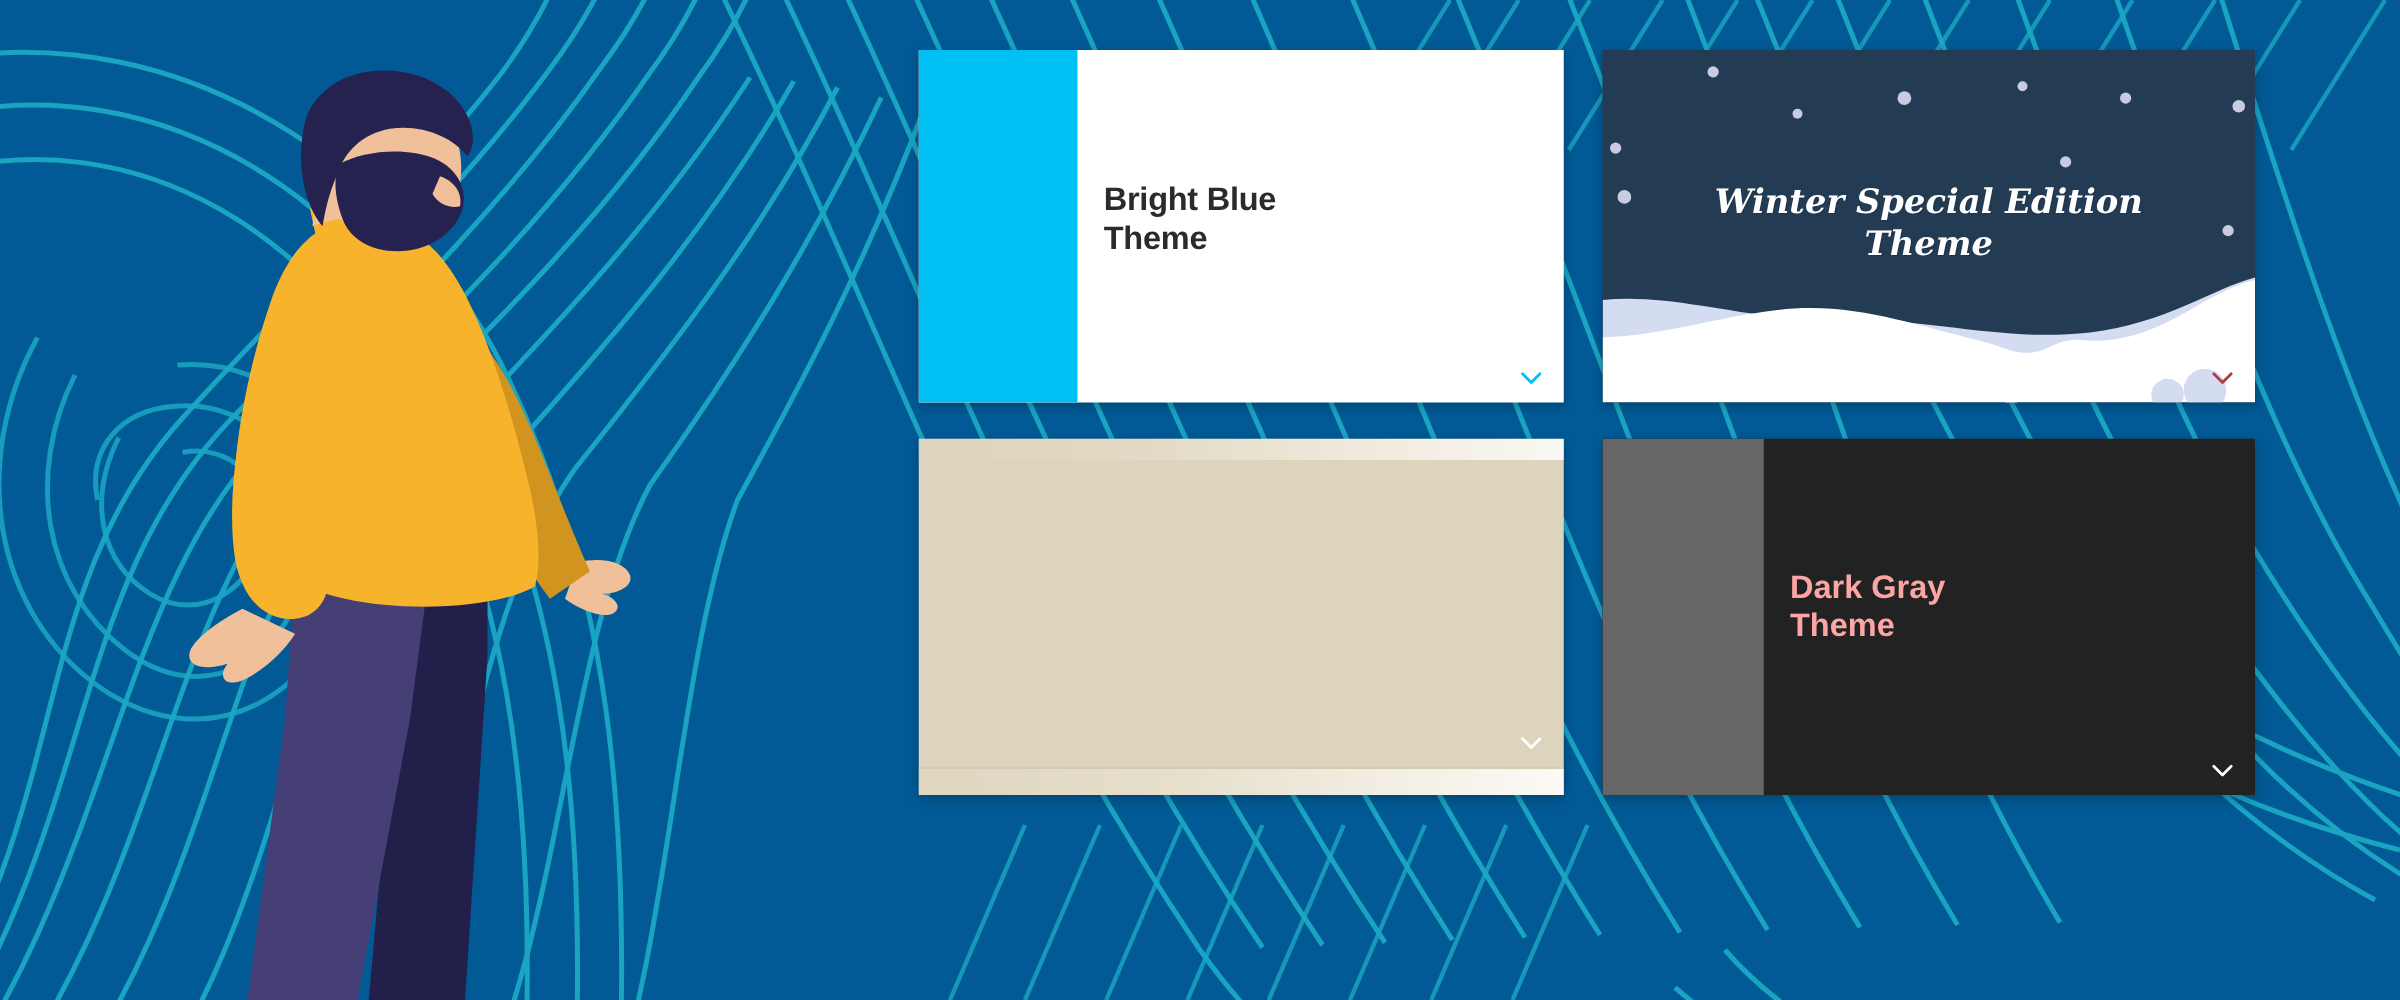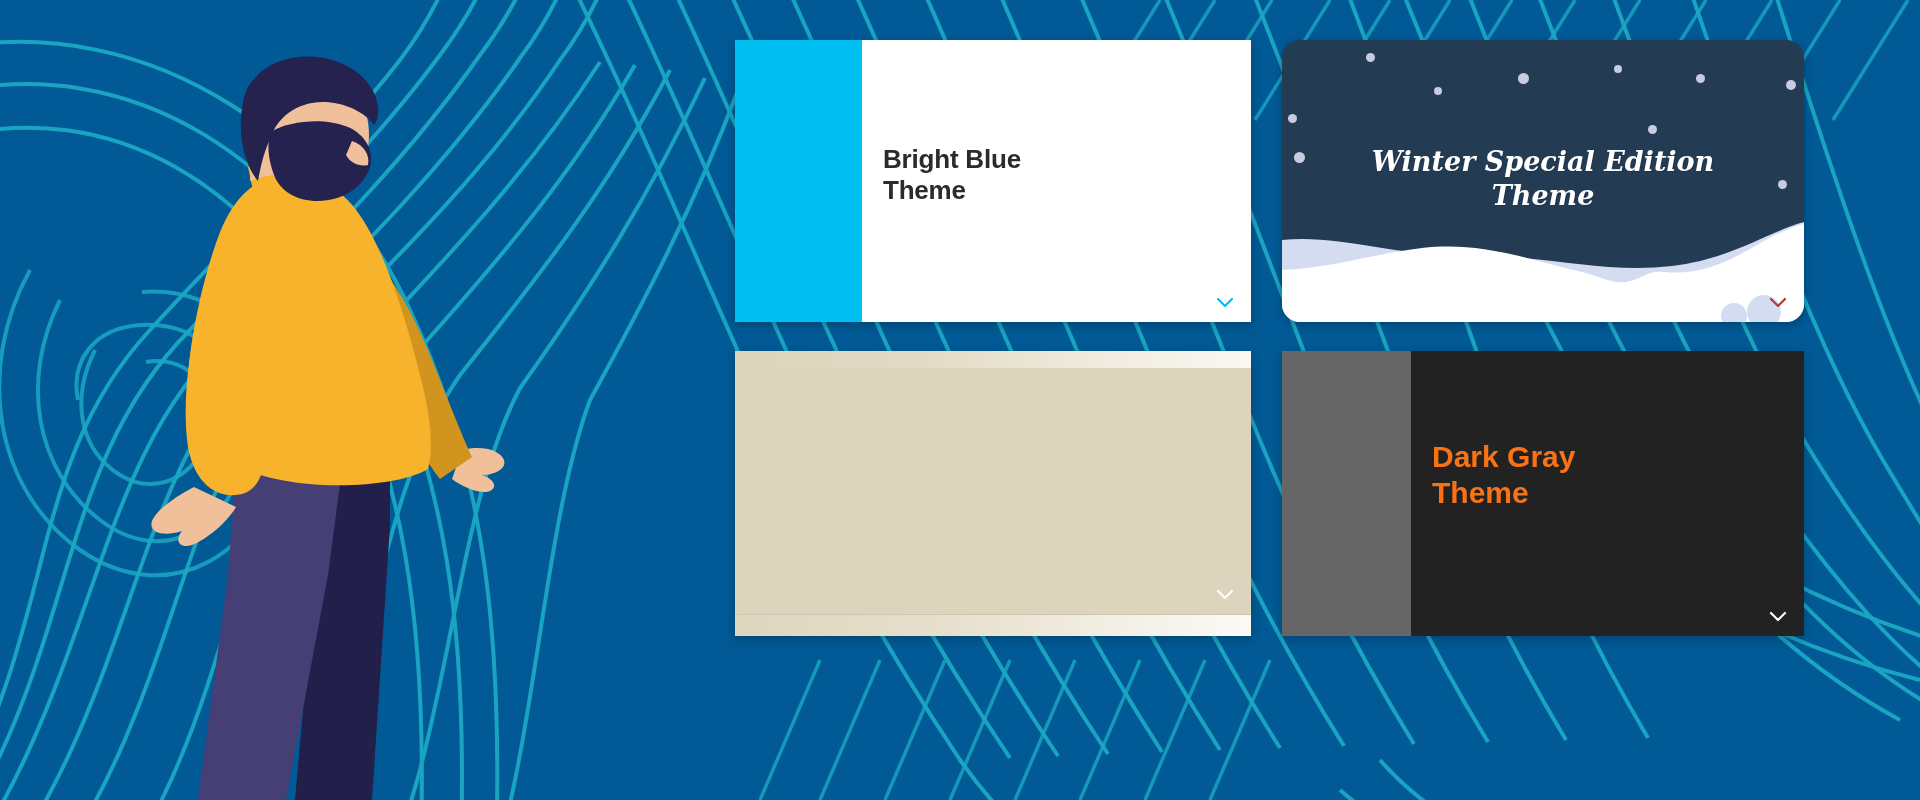--- a/index.html
+++ b/index.html
@@ -45,21 +45,21 @@
   #card-bright-blue .accent-bar {
     position:absolute; left:0; top:0; bottom:0; width:127px; background:#00BFF3;
   }
   #card-bright-blue .card-title {
     left:148px; top:104px;
     font-size:26px; font-weight:bold; color:#2b2b2b;
     letter-spacing:-.2px;
   }
 
   
-  #card-winter { background:#243B54;border-radius:18px; }
+  #card-winter { background:#243B54; }
   #card-winter .card-title {
     left:0; right:0; top:105px; text-align:center;
     font-family:"DejaVu Serif", serif;
     font-style:italic; font-weight:bold;
     font-size:27px; color:#ffffff;
     text-shadow:1px 1px 0 rgba(0,0,0,.12);
     line-height:1.25;
   }
   .snow-dot { position:absolute; border-radius:50%; background:#c9cbe0; z-index:2; }
   #snow-layer { position:absolute; left:0; right:0; bottom:0; height:110px; z-index:3; }
@@ -80,22 +80,22 @@
     font-family:"Liberation Serif", serif; font-weight:bold;
     font-size:30px; color:#211F1C;
   }
 
   
   #card-dark-gray { background:#222222; }
   #card-dark-gray .accent-bar {
     position:absolute; left:0; top:0; bottom:0; width:129px; background:#666666;
   }
   #card-dark-gray .card-title {
-    left:150px; top:88px;
-    font-size:30px; font-weight:bold; color:#f97316;
+    left:150px; top:103px;
+    font-size:26px; font-weight:bold; color:#fca5a5;
   }
 </style>
 </head>
 <body>
 
 <div id="stage">
 
   <svg id="bg-topo" viewBox="0 0 1920 800" preserveAspectRatio="xMidYMid slice" aria-hidden="true">
     <rect x="0" y="0" width="1920" height="800" fill="#015A96"></rect>
     <g fill="none" stroke="#1BA8C4" stroke-width="4" opacity="0.95">

